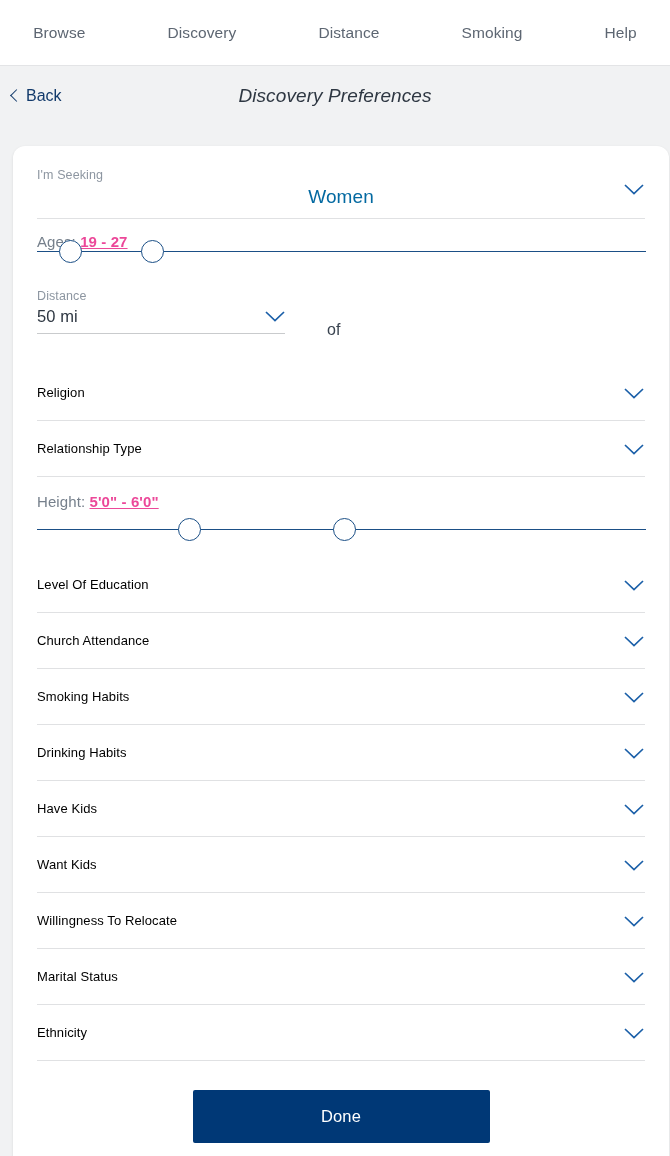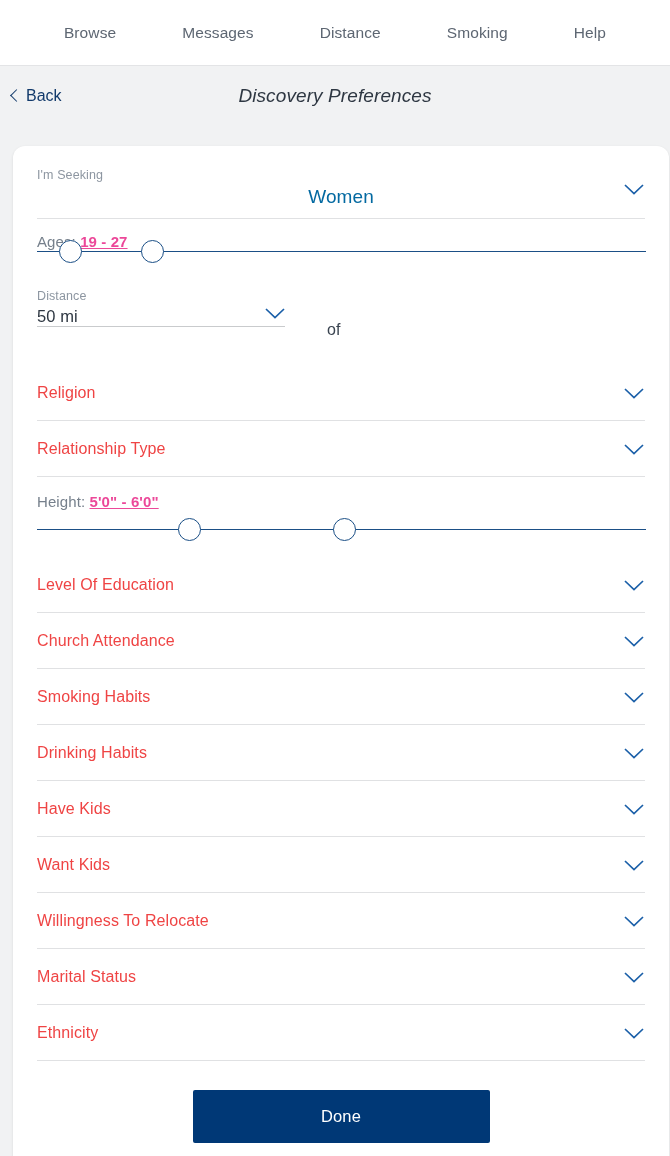--- a/index.html
+++ b/index.html
@@ -16,21 +16,21 @@
   }
 
   
   .topnav {
     height: 66px;
     background: #ffffff;
     border-bottom: 1px solid #e3e4e6;
     display: flex;
     align-items: center;
     justify-content: center;
-    gap: 0;
+    gap: 16px;
     box-sizing: border-box;
   }
   .nav-item {
     color: #5d6672;
     font-size: 15.5px;
     letter-spacing: .1px;
     padding: 0 33px;
     cursor: pointer;
     white-space: nowrap;
   }
@@ -97,22 +97,22 @@
   
   .field-row {
     position: relative;
     height: 55px;
     border-bottom: 1px solid #e0e1e3;
     display: flex;
     align-items: center;
     cursor: pointer;
   }
   .field-label {
-    font-size: 16px;
-    color: #ef4444;
+    font-size: 13px;
+    color: #000000;
     letter-spacing: .1px;
   }
 
   
   .chev {
     position: absolute;
     right: 1px;
     top: 50%;
     margin-top: -5px;
     width: 20px;
@@ -186,20 +186,21 @@
     position: relative;
     padding-top: 12px;
     padding-bottom: 0;
     height: 62px;
     box-sizing: border-box;
   }
   .distance-select {
     position: relative;
     width: 248px;
     border-bottom: 1px solid #c9cbcd;
+    padding-bottom: 7px;
     cursor: pointer;
   }
   .distance-value {
     font-size: 16.5px;
     color: #2e3742;
     letter-spacing: .1px;
   }
   .distance-select .chev {
     right: 0;
     margin-top: -9px;
@@ -245,21 +246,21 @@
     border-radius: 2px;
     cursor: pointer;
     letter-spacing: .2px;
   }
 </style>
 </head>
 <body>
 
 <div class="topnav">
   <div class="nav-item">Browse</div>
-  <div class="nav-item">Messages</div>
+  <div class="nav-item">Discovery</div>
   <div class="nav-item">Distance</div>
   <div class="nav-item">Smoking</div>
   <div class="nav-item">Help</div>
 </div>
 
 <div class="subheader">
   <div class="back-link">
     <span class="back-chev"></span>
     <span>Back</span>
   </div>

